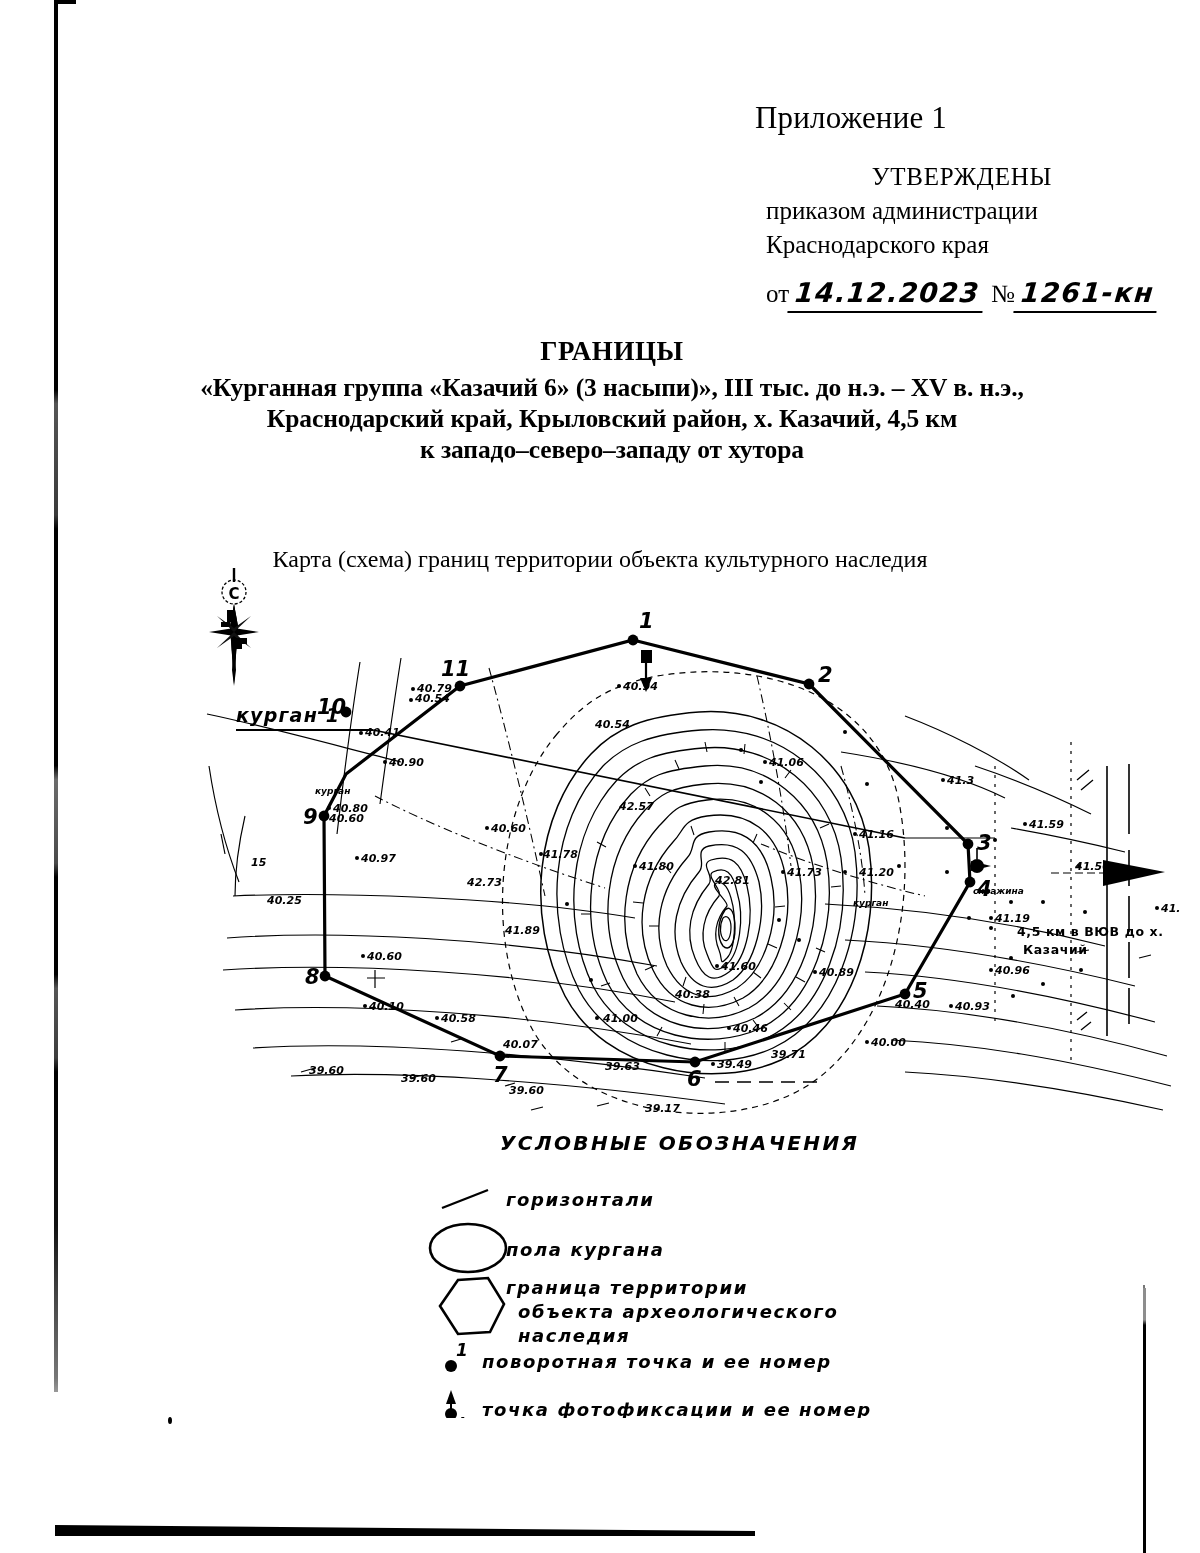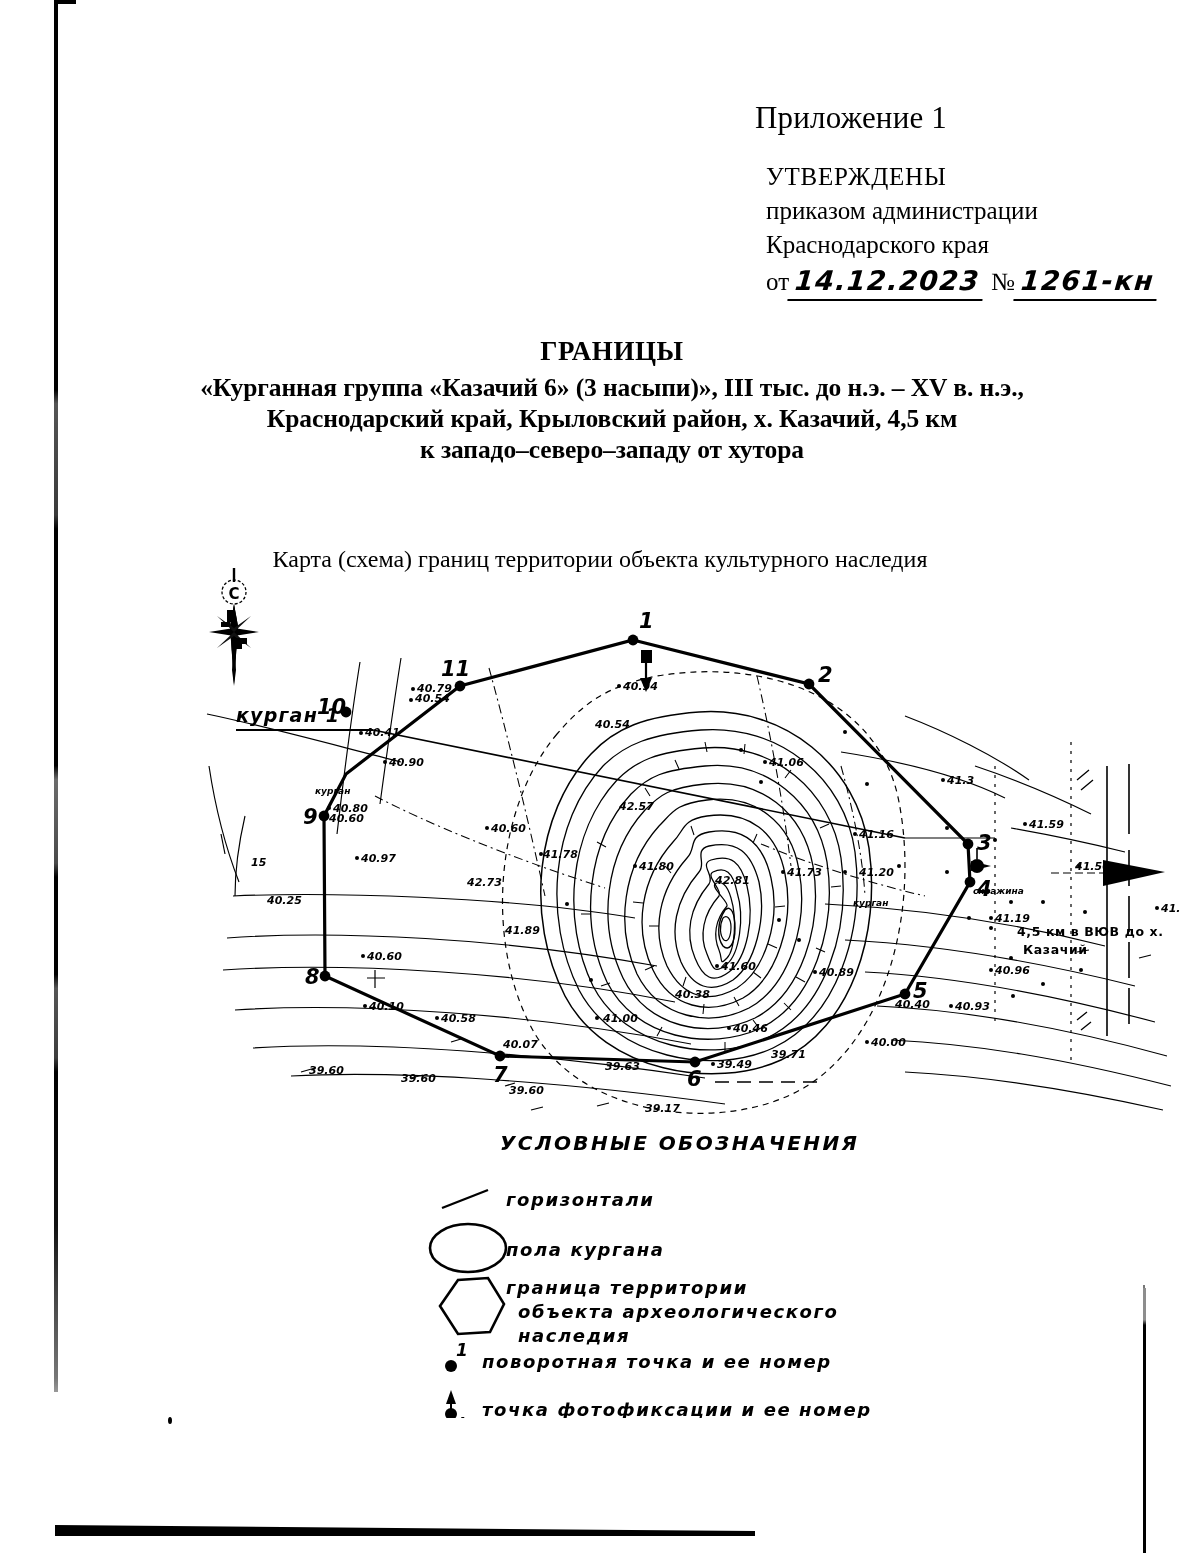--- a/index.html
+++ b/index.html
@@ -67,25 +67,26 @@
     letter-spacing: .2px;
   }
   .hdr-block {
     position: absolute;
     left: 766px; top: 160px;
     font-size: 25px;
     line-height: 34px;
   }
   .hdr-approved {
     letter-spacing: .8px;
+    text-align: center;
   }
   .hdr-from-row {
     display: flex;
     align-items: baseline;
-    margin-top: 2px;
+    margin-top: 14px;
     white-space: nowrap;
   }
   .hs {
     font-family: "DejaVu Sans", sans-serif;
     font-style: italic;
     font-weight: 600;
     font-size: 27px;
     letter-spacing: 1.4px;
     border-bottom: 2px solid #000;
     padding: 0 4px 1px 6px;

